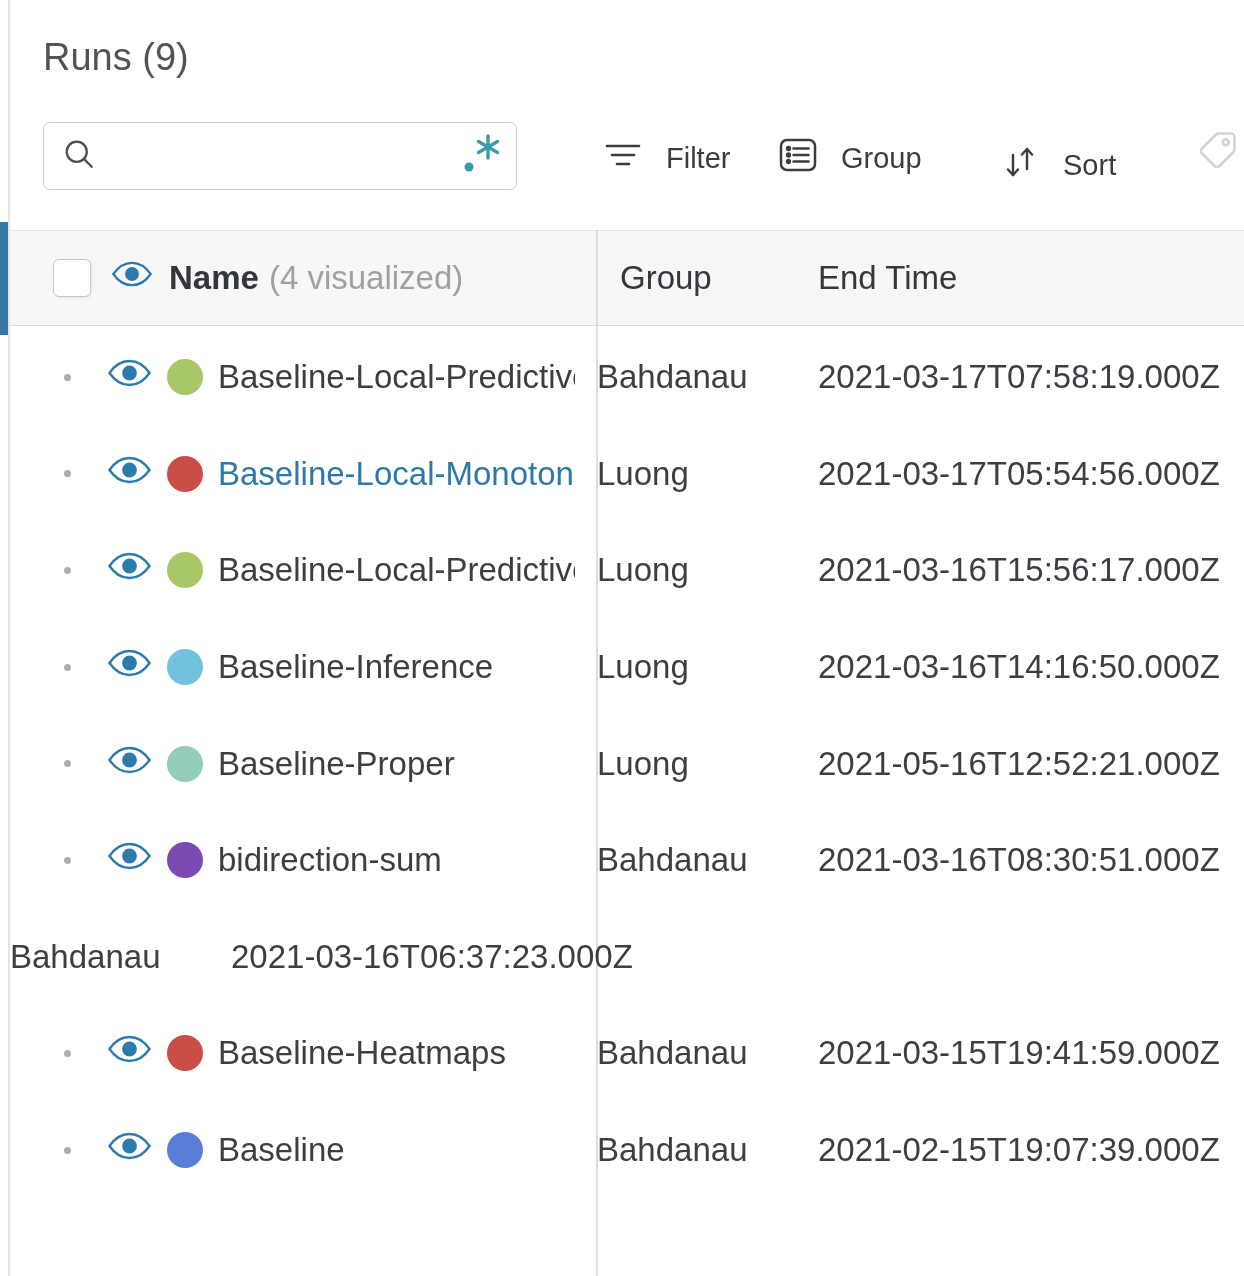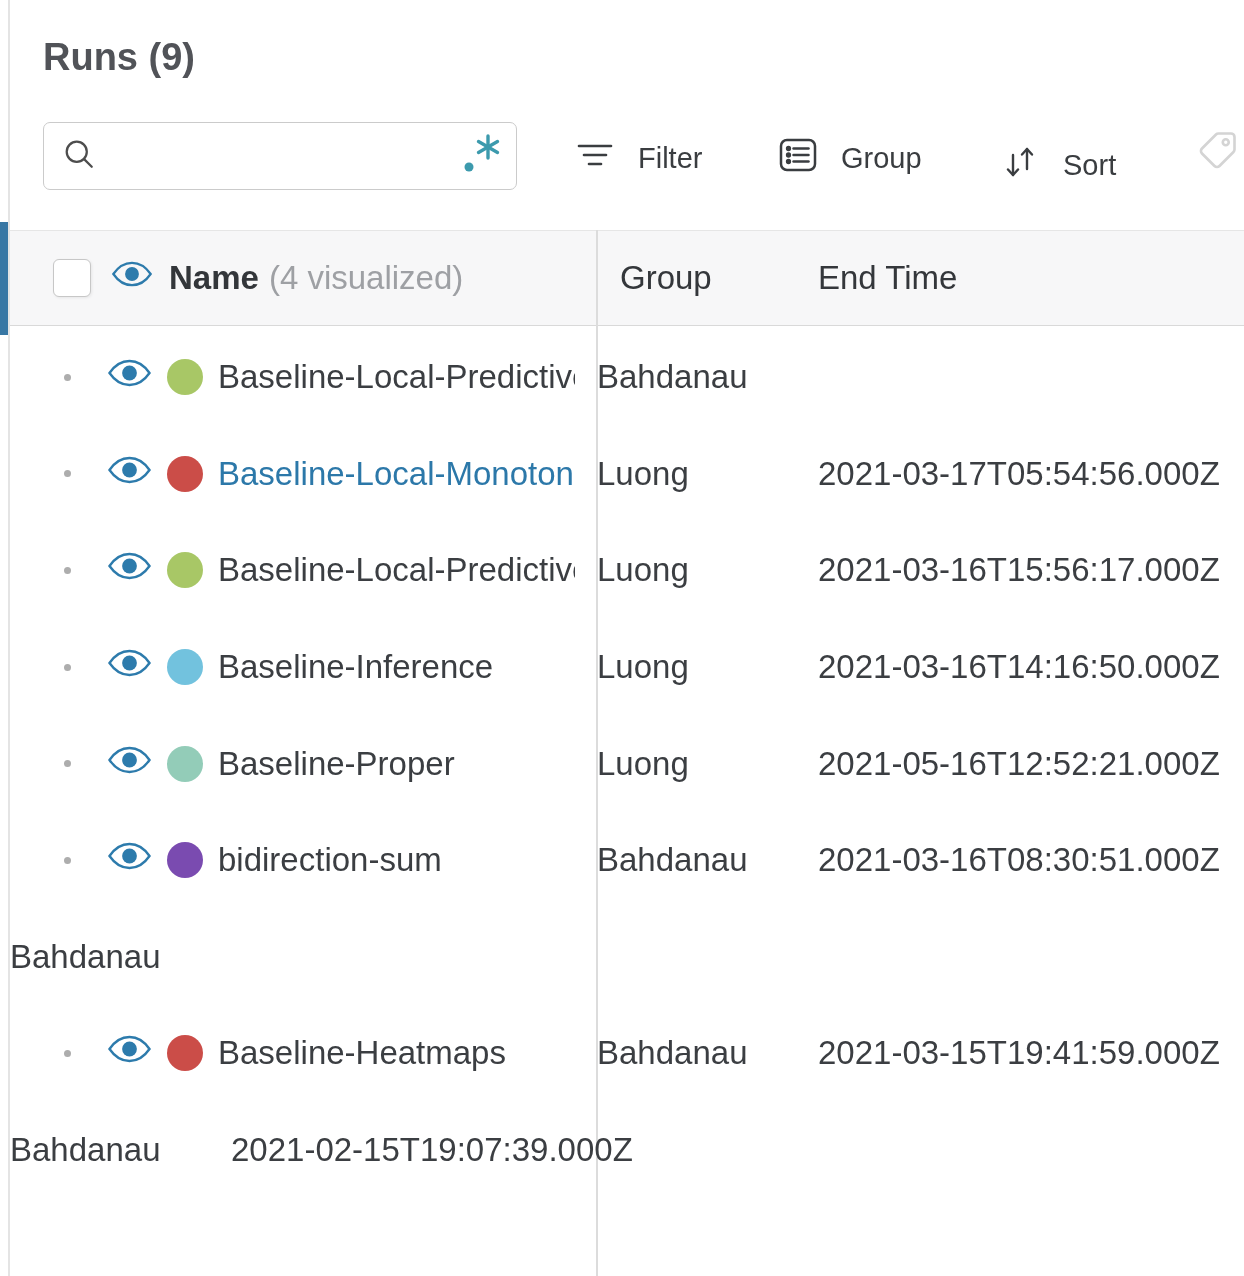--- a/index.html
+++ b/index.html
@@ -6,40 +6,40 @@
   html, body { background: #ffffff; }
   body {
     width: 1244px; height: 1276px;
     font-family: "Liberation Sans", "DejaVu Sans", sans-serif;
     position: relative; overflow: hidden;
     color: #3b3e42;
   }
   .left-border { position: absolute; left: 8px; top: 0; width: 2px; height: 1276px; background: #e4e4e4; }
   .scroll-thumb { position: absolute; left: 0; top: 222px; width: 8px; height: 113px; background: #3877a4; }
 
-  .title { position: absolute; left: 43px; top: 36px; font-size: 38px; font-weight: 700; color: #515358; }
+  .title { position: absolute; left: 43px; top: 36px; font-size: 38px; font-weight: 400; color: #515358; }
 
   .search-box {
     position: absolute; left: 43px; top: 122px; width: 474px; height: 68px;
     border: 1.5px solid #cbcbcb; border-radius: 7px; background: #fff;
     display: flex; align-items: center; padding: 0 14px 0 17px;
   }
   .search-box input {
     flex: 1; border: none; outline: none; font-size: 30px; min-width: 0;
     font-family: "Liberation Sans", "DejaVu Sans", sans-serif; color: #33373b; margin-left: 14px;
   }
   .icon { flex: none; display: inline-block; }
 
   .tb-btn {
     position: absolute; top: 138px; height: 40px; display: flex; align-items: center; gap: 24px;
     background: none; border: none; cursor: pointer;
     font-family: "Liberation Sans", "DejaVu Sans", sans-serif;
     font-size: 29px; color: #3a3d40;
   }
-  .tb-filter { left: 576px; }
+  .tb-filter { left: 604px; }
   .tb-group  { left: 779px; }
   .tb-sort   { left: 1001px; margin-top: 7px; }
   .tb-tag    { left: 1196px; top: 134px; }
 
   .thead {
     position: absolute; left: 10px; top: 230px; width: 1234px; height: 96px;
     background: #f7f7f8; border-top: 1px solid #e6e6e6; border-bottom: 1px solid #d9d9d9;
     display: flex; align-items: center; font-size: 33px; color: #34373b; justify-content: space-between;
   }
   .th-name { width: 587px; display: flex; align-items: center; padding-left: 43px; flex: none; }
@@ -174,20 +174,21 @@
         <span class="icon eye">
           <svg width="45" height="30" viewBox="0 0 45 30">
               <path d="M2.5 15 C9 5.5, 15.5 3, 22.5 3 C29.5 3, 36 5.5, 42.5 15 C36 24.5, 29.5 27, 22.5 27 C15.5 27, 9 24.5, 2.5 15 Z" fill="none" stroke="#2D7BAC" stroke-width="2.4"></path>
               <circle cx="22.5" cy="15" r="7.4" fill="#2D7BAC"></circle>
             </svg>
         </span>
         <span class="run-dot" style="background: rgb(168, 199, 102);"></span>
         <span class="run-name">Baseline-Local-Predictive</span>
       </div>
       <div class="cell-group">Bahdanau</div>
+      <div class="cell-time">2021-03-17T07:58:19.000Z</div>
     </div>
 
     <div class="row">
       <div class="cell-name">
         <span class="drag-dot"></span>
         <span class="icon eye">
           <svg width="45" height="30" viewBox="0 0 45 30">
               <path d="M2.5 15 C9 5.5, 15.5 3, 22.5 3 C29.5 3, 36 5.5, 42.5 15 C36 24.5, 29.5 27, 22.5 27 C15.5 27, 9 24.5, 2.5 15 Z" fill="none" stroke="#2D7BAC" stroke-width="2.4"></path>
               <circle cx="22.5" cy="15" r="7.4" fill="#2D7BAC"></circle>
             </svg>
@@ -258,37 +259,49 @@
         </span>
         <span class="run-dot" style="background: rgb(122, 75, 176);"></span>
         <span class="run-name">bidirection-sum</span>
       </div>
       <div class="cell-group">Bahdanau</div>
       <div class="cell-time">2021-03-16T08:30:51.000Z</div>
     </div>
 
     <div class="row">
       <div class="cell-group">Bahdanau</div>
+      <div class="cell-time">2021-03-16T06:37:23.000Z</div>
     </div>
 
     <div class="row">
       <div class="cell-name">
         <span class="drag-dot"></span>
         <span class="icon eye">
           <svg width="45" height="30" viewBox="0 0 45 30">
               <path d="M2.5 15 C9 5.5, 15.5 3, 22.5 3 C29.5 3, 36 5.5, 42.5 15 C36 24.5, 29.5 27, 22.5 27 C15.5 27, 9 24.5, 2.5 15 Z" fill="none" stroke="#2D7BAC" stroke-width="2.4"></path>
               <circle cx="22.5" cy="15" r="7.4" fill="#2D7BAC"></circle>
             </svg>
         </span>
         <span class="run-dot" style="background: rgb(203, 77, 72);"></span>
         <span class="run-name">Baseline-Heatmaps</span>
       </div>
       <div class="cell-group">Bahdanau</div>
       <div class="cell-time">2021-03-15T19:41:59.000Z</div>
     </div>
 
     <div class="row">
+      <div class="cell-name">
+        <span class="drag-dot"></span>
+        <span class="icon eye">
+          <svg width="45" height="30" viewBox="0 0 45 30">
+              <path d="M2.5 15 C9 5.5, 15.5 3, 22.5 3 C29.5 3, 36 5.5, 42.5 15 C36 24.5, 29.5 27, 22.5 27 C15.5 27, 9 24.5, 2.5 15 Z" fill="none" stroke="#2D7BAC" stroke-width="2.4"></path>
+              <circle cx="22.5" cy="15" r="7.4" fill="#2D7BAC"></circle>
+            </svg>
+        </span>
+        <span class="run-dot" style="background: rgb(90, 125, 215);"></span>
+        <span class="run-name">Baseline</span>
+      </div>
       <div class="cell-group">Bahdanau</div>
       <div class="cell-time">2021-02-15T19:07:39.000Z</div>
     </div>
 
   </div>
 </div>
 
 </body></html>

